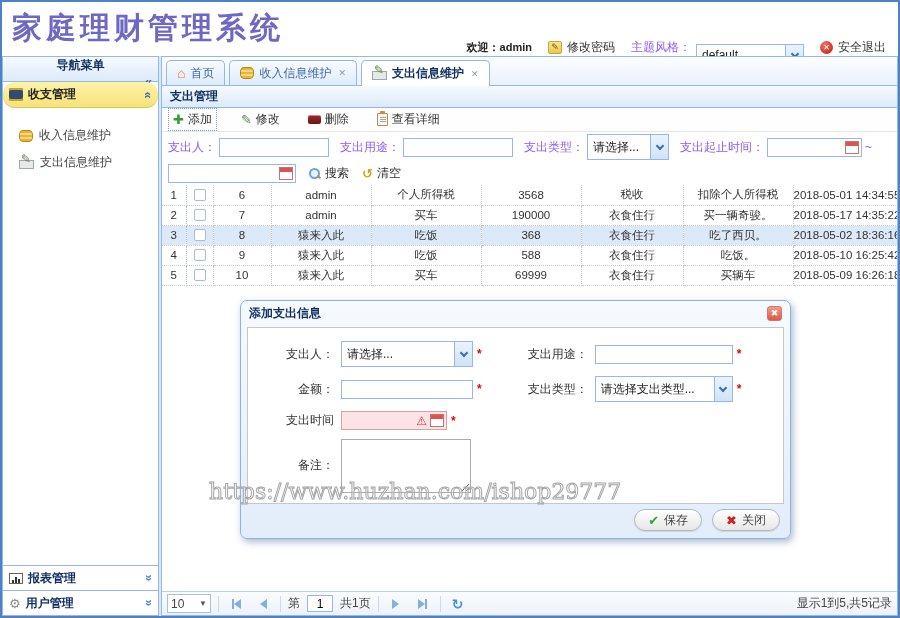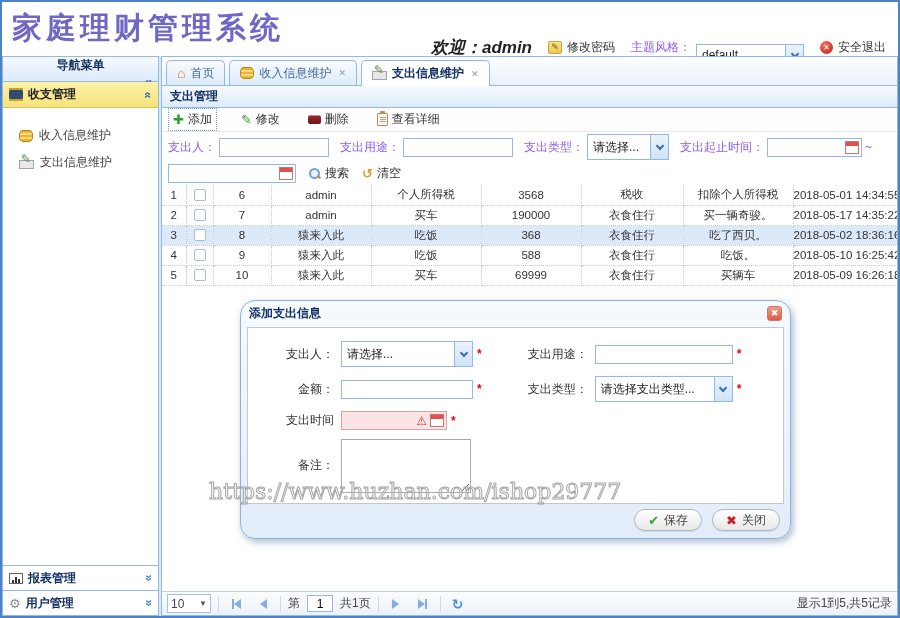--- a/index.html
+++ b/index.html
@@ -3,40 +3,40 @@
 <meta charset="utf-8">
 <style>
   * { margin:0; padding:0; box-sizing:border-box; }
   body { font-family:"Liberation Sans","DejaVu Sans",sans-serif; font-size:12px; background:#fff; }
   .page { position:relative; width:900px; height:618px; border:2px solid #4C82C6; background:#fff; overflow:hidden; }
 
   
   .hdr { position:absolute; top:0; left:0; right:0; height:54px; background:#fff; }
   .app-title { position:absolute; left:10px; top:6px; font-family:"DejaVu Serif",serif; font-weight:bold; font-size:30px; letter-spacing:4px; color:#6E68C4; }
   .hdr-right { position:absolute; right:12px; top:26px; display:flex; align-items:center; gap:16px; }
-  .welcome { font-size:17px; font-weight:bold; color:#222;font-style:italic; }
+  .welcome { font-size:11px; font-weight:bold; color:#222; }
   .hdr-link { display:flex; align-items:center; gap:5px; color:#333; cursor:pointer; }
   .ico-note { width:14px; height:13px; background:linear-gradient(#FBE487,#E9C94F); border:1px solid #C7A63B; border-radius:2px; display:flex; align-items:center; justify-content:center; font-size:9px; color:#6A5513; }
   .ico-logout { width:13px; height:13px; border-radius:50%; background:radial-gradient(circle at 35% 30%, #F0736A, #C21807); color:#fff; font-size:8px; line-height:13px; text-align:center; font-weight:bold; }
   .combo { display:flex; align-items:center; border:1px solid #95B8E7; background:#fff; height:22px; }
   .combo .ctext { flex:1; padding:0 5px; color:#222; white-space:nowrap; overflow:hidden; }
   .combo .cbtn { width:18px; height:100%; border-left:1px solid #95B8E7; background:linear-gradient(#EAF3FD,#CFE3F7); display:flex; align-items:center; justify-content:center; }
   .chev { width:6px; height:6px; border-right:2px solid #3B6FB0; border-bottom:2px solid #3B6FB0; transform:rotate(45deg); margin-top:-3px; }
   .theme-combo { width:108px;margin-top:16px; }
 
   
   .content { position:absolute; top:54px; left:0; right:0; bottom:0; display:flex; background:#D9E8F9; }
   .sidebar { width:157px; background:#fff; border:1px solid #95B8E7; display:flex; flex-direction:column; }
   .main { flex:1; margin-left:2px; background:#fff; border:1px solid #95B8E7; position:relative; display:flex; flex-direction:column; overflow:hidden; }
 
   
   .blue-head { background:linear-gradient(#F6FAFF,#DCEAFA); color:#0E2D5F; font-weight:bold; }
   .nav-title { height:25px; display:flex; align-items:center; padding:0 6px; border-bottom:1px solid #95B8E7;flex-direction:column; }
   .nav-title .coll { margin-left:auto; color:#3B6FB0; font-weight:bold; font-size:13px; cursor:pointer; }
-  .acc-sel { height:26px; display:flex; align-items:center; gap:5px; padding:0 6px; background:linear-gradient(#FDF2A9,#F7E27A); border-bottom:1px solid #D9C75E; color:#222; font-weight:bold; cursor:pointer; }
+  .acc-sel { height:26px; display:flex; align-items:center; gap:5px; padding:0 6px; background:linear-gradient(#FDF2A9,#F7E27A); border-bottom:1px solid #D9C75E; color:#222; font-weight:bold; cursor:pointer;border-radius:12px; }
   .acc-sel .updbl { margin-left:auto; color:#3B6FB0; font-weight:bold; display:inline-block; transform:rotate(90deg); }
   .ico-ledger { width:14px; height:13px; background:#2F4A73; border-radius:2px; box-shadow:inset 0 2px 0 #C9A227, inset 0 -2px 0 #C9A227; }
   .side-items { padding:14px 0 6px 0; }
   .side-item { height:27px; display:flex; align-items:center; gap:6px; padding-left:16px; color:#444; cursor:pointer; }
   .ico-coins { width:14px; height:12px; border:1px solid #B8860B; border-radius:4px/5px; background:repeating-linear-gradient(0deg,#E9B33C 0 2px,#F8DA7C 2px 4px); }
   .ico-pencilpad { width:15px; height:13px; position:relative; }
   .ico-pencilpad:before { content:""; position:absolute; left:0; bottom:0; width:13px; height:7px; background:#E8E8E8; border:1px solid #9AA; }
   .ico-pencilpad:after { content:"✎"; position:absolute; left:2px; top:-4px; font-size:12px; color:#5F7F4F; }
   .side-fill { flex:1; }
   .acc-closed { height:25px; display:flex; align-items:center; gap:5px; padding:0 6px; border-top:1px solid #95B8E7; color:#0E2D5F; font-weight:bold; cursor:pointer; }
@@ -96,21 +96,21 @@
   .psep { width:1px; height:16px; background:#CCD9E8; }
   .pbtn { display:flex; align-items:center; justify-content:center; width:20px; height:18px; cursor:pointer; }
   .tri-l { width:0; height:0; border-top:5px solid transparent; border-bottom:5px solid transparent; border-right:7px solid #84AEDD; }
   .tri-r { width:0; height:0; border-top:5px solid transparent; border-bottom:5px solid transparent; border-left:7px solid #84AEDD; }
   .pbar { width:2px; height:10px; background:#84AEDD; }
   .pinput { width:26px; height:17px; border:1px solid #95B8E7; text-align:center; font-size:12px; outline:none; }
   .ico-refresh { color:#4A90D9; font-size:14px; font-weight:bold; line-height:14px; }
   .pinfo { margin-left:auto; color:#444; }
 
   
-  .dialog { position:absolute; left:238px; top:298px; width:551px; height:239px; background:linear-gradient(#F6FAFF,#E2EDFA); border:1px solid #8DB2E3; border-radius:15px; box-shadow:2px 3px 7px rgba(90,120,160,.5); z-index:10; }
+  .dialog { position:absolute; left:238px; top:298px; width:551px; height:239px; background:linear-gradient(#F6FAFF,#E2EDFA); border:1px solid #8DB2E3; border-radius:7px; box-shadow:2px 3px 7px rgba(90,120,160,.5); z-index:10; }
   .dlg-title { height:24px; display:flex; align-items:center; padding:0 8px; color:#0E2D5F; font-weight:bold; }
   .dlg-close { margin-left:auto; width:15px; height:15px; border:1px solid #C77; border-radius:3px; background:linear-gradient(#F49C86,#DE5843); color:#fff; font-size:9px; line-height:13px; text-align:center; cursor:pointer; }
   .dlg-body { position:absolute; left:6px; right:6px; top:26px; bottom:34px; background:#fff; border:1px solid #C6C6C6; padding-top:4px; overflow:hidden; }
   .frow { display:flex; align-items:center; margin-top:9px; }
   .frow.top { align-items:flex-start; }
   .flabel { width:86px; text-align:right; color:#333; white-space:nowrap; flex:none; }
   .flabel2 { width:92px; text-align:right; color:#333; white-space:nowrap; flex:none; margin-left:14px; }
   .gap6 { margin-left:7px; }
   .star { color:#E00; margin-left:4px; font-weight:bold; }
   .dcombo { width:132px; }

